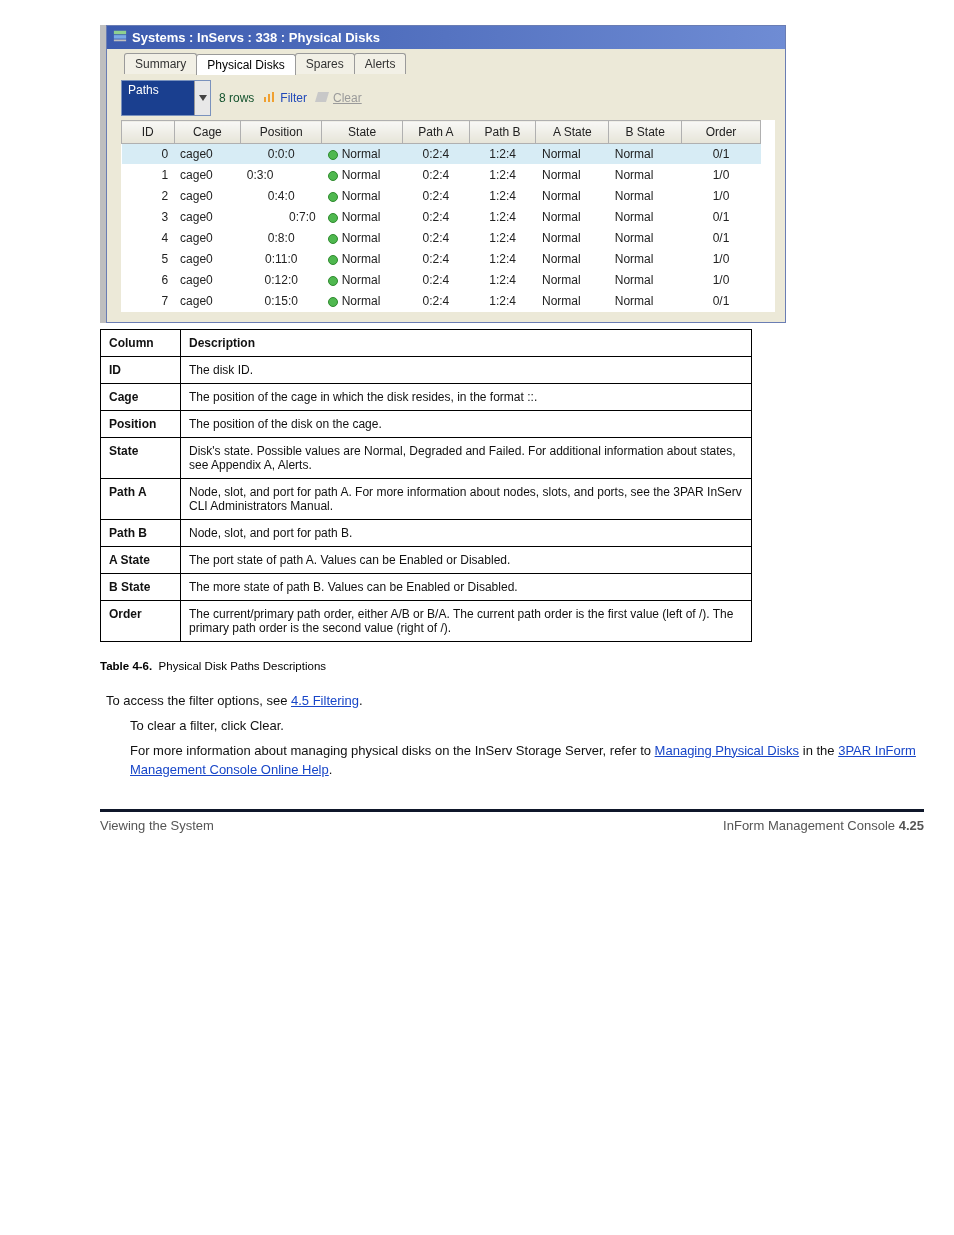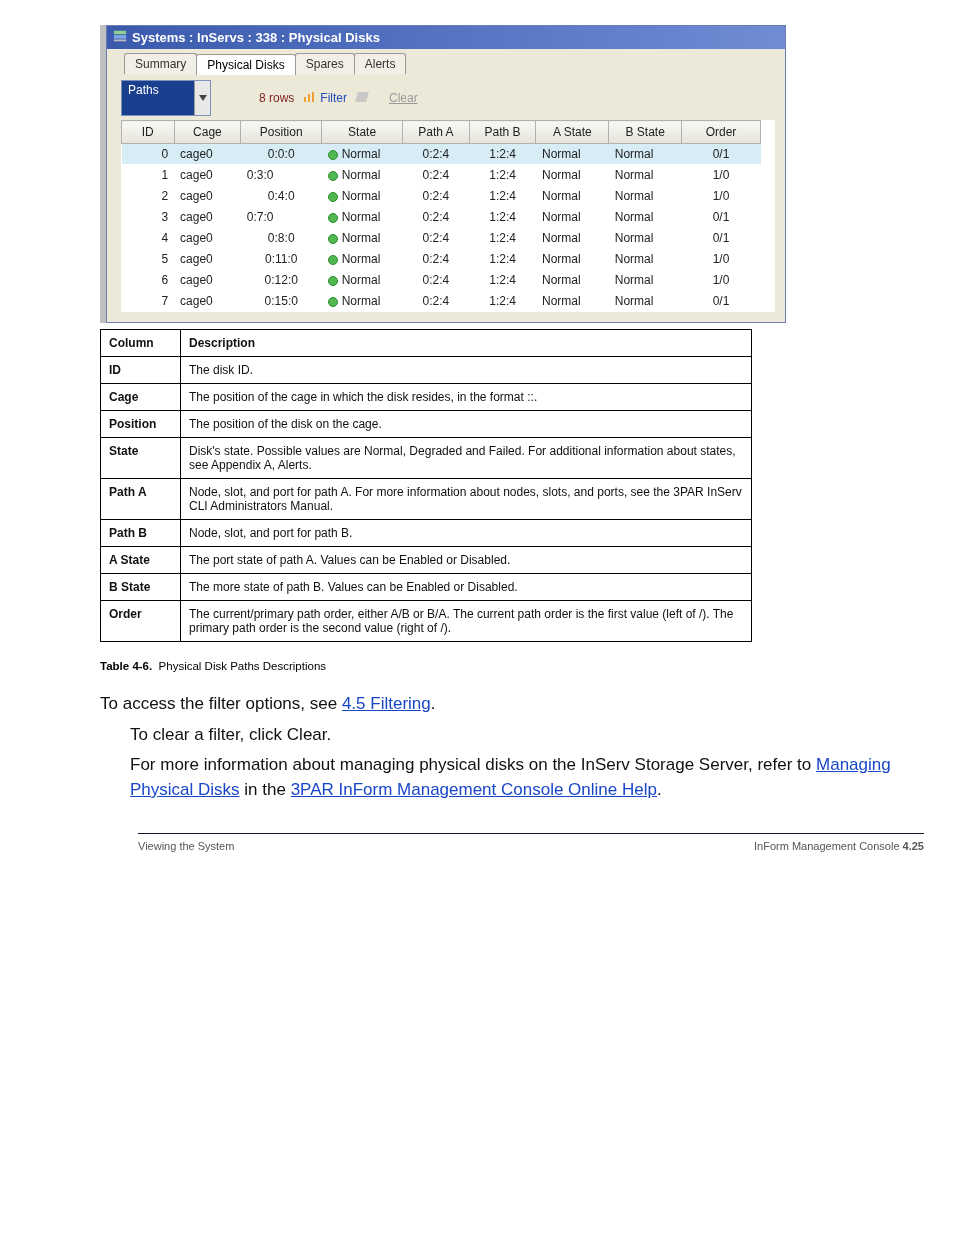--- a/index.html
+++ b/index.html
@@ -73,23 +73,23 @@
     padding: 2px 6px;
     min-width: 72px;
     font-size: 12px;
   }
   .dropdown .dd-btn {
     width: 16px;
     background: #e8e8e8;
     border-left: 1px solid #9a9a9a;
     display: flex; align-items: center; justify-content: center;
   }
-  .rows-label { color: #7f1d1d; margin-left: 40px; }
+  .rows-label { color: #14532d; }
   .filter-link { color: #2149b9; display: inline-flex; align-items: center; gap: 4px; }
-  .clear-link  { color: #9a9a9a; display: inline-flex; align-items: center; gap: 20px; text-decoration: underline; }
+  .clear-link  { color: #9a9a9a; display: inline-flex; align-items: center; gap: 4px; text-decoration: underline; }
 
   .grid {
     margin: 4px 10px 10px 14px;
     background: #fff;
   }
   table.data {
     border-collapse: collapse;
     width: 640px;
     table-layout: fixed;
   }
@@ -136,30 +136,29 @@
     text-align: left;
     font-weight: bold;
     background: #fff;
   }
   table.desc .col-label { width: 80px; font-weight: bold; }
 
   .tbl-caption { font-size: 11.5px; margin: 4px 0 20px 0; }
   .tbl-caption b { font-weight: bold; }
 
   
-  .body-text { font-size: 17px; line-height: 1.45; color: #111; margin: 6px 0; }
+  .body-text { font-size: 13px; line-height: 1.45; color: #111; margin: 6px 6px; }
   a.inline-link { color: #1846c8; text-decoration: underline; }
   .body-text.indent { margin-left: 30px; }
   .footer-bar {
     margin-top: 30px;
-    border-top: 1px solid #0f172a;
+    border-top: 3px solid #0f172a;
     padding-top: 6px;
-    font-size: 11px;
+    font-size: 13px;
     color: #555;
-    margin-left: 38px;
   }
 </style>
 </head>
 <body>
 
 <div class="page">
 
   <div class="fig-wrap">
     <div class="panel">
       <div class="titlebar">
@@ -268,21 +267,21 @@
                 <td class="c-state"><span class="dot"></span>Normal</td>
                 <td style="text-align:center">0:2:4</td>
                 <td style="text-align:center">1:2:4</td>
                 <td>Normal</td>
                 <td>Normal</td>
                 <td style="text-align:center">1/0</td>
               </tr>
               <tr>
                 <td class="c-id">3</td>
                 <td>cage0</td>
-                <td style="text-align:left">0:7:0</td>
+                <td style="text-align:right">0:7:0</td>
                 <td class="c-state"><span class="dot"></span>Normal</td>
                 <td style="text-align:center">0:2:4</td>
                 <td style="text-align:center">1:2:4</td>
                 <td>Normal</td>
                 <td>Normal</td>
                 <td style="text-align:center">0/1</td>
               </tr>
               <tr>
                 <td class="c-id">4</td>
                 <td>cage0</td>

